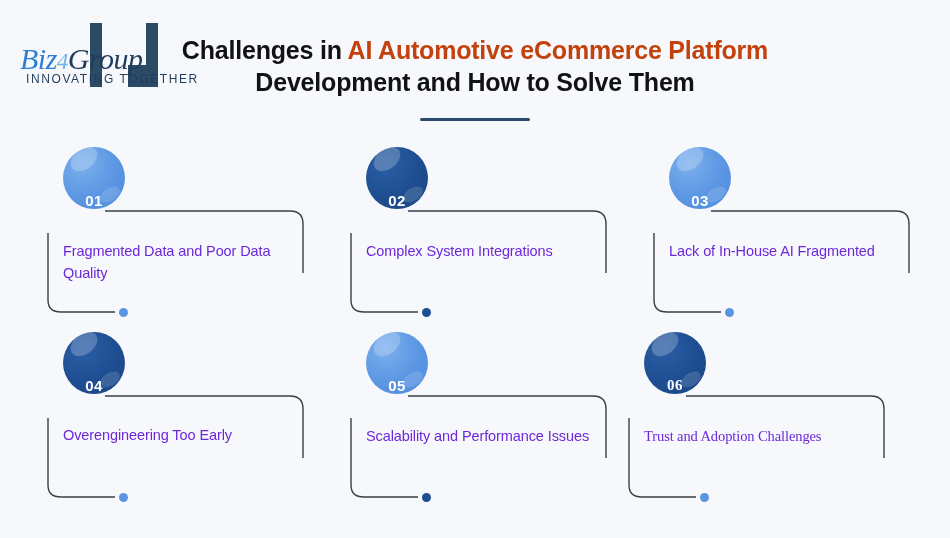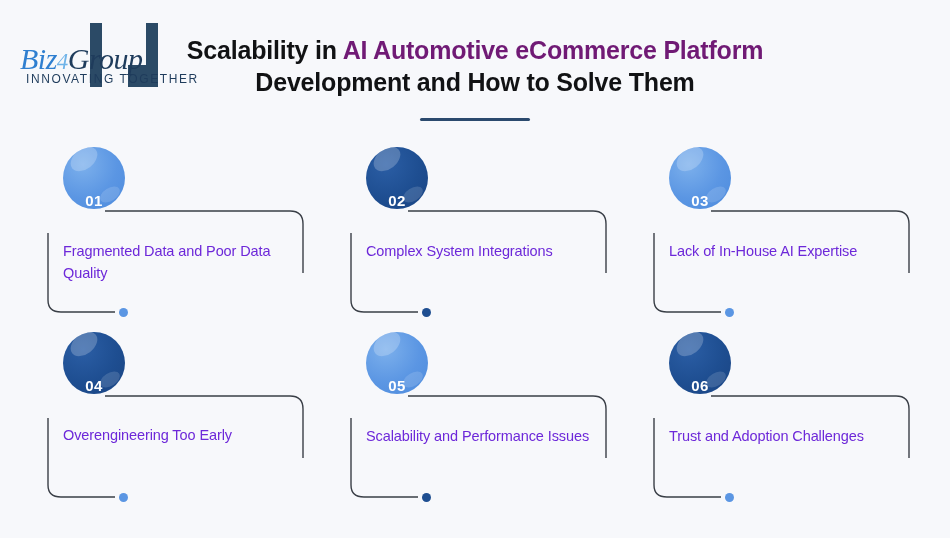--- a/index.html
+++ b/index.html
@@ -90,21 +90,21 @@
     text-align: center;
   }
   .title-line {
     font-size: 25px;
     font-weight: bold;
     color: #111214;
     line-height: 32px;
     letter-spacing: -0.2px;
     white-space: nowrap;
   }
-  .title-accent { color: #701a75; }
+  .title-accent { color: #c2410c; }
   #title-underline {
     position: absolute;
     left: 420px;
     top: 118px;
     width: 110px;
     height: 3px;
     background: #2b4a6e;
     border-radius: 2px;
   }
 
@@ -204,21 +204,21 @@
     <div class="logo-mark"></div>
     <div class="logo-mark-notch"></div>
     <div class="logo-mark-notch2"></div>
     <div class="logo-word">
       <span class="logo-biz">Biz</span><span class="logo-four">4</span><span class="logo-group">Group</span>
     </div>
     <div class="logo-tagline">INNOVATING TOGETHER</div>
   </div>
 
   <div id="title-block">
-    <div class="title-line"><span>Scalability in </span><span class="title-accent">AI Automotive eCommerce Platform</span></div>
+    <div class="title-line"><span>Challenges in </span><span class="title-accent">AI Automotive eCommerce Platform</span></div>
     <div class="title-line">Development and How to Solve Them</div>
   </div>
 
   <div id="title-underline"></div>
 </div>
 
 <div id="cards">
     <div class="card" style="left: 45px; top: 5px;">
       <svg class="card-bracket" viewBox="0 0 280 175">
         <path d="M 60 66 L 245 66 Q 258 66 258 79 L 258 128" fill="none" stroke="#3a3f47" stroke-width="1.4"></path>
@@ -248,21 +248,21 @@
     <div class="card" style="left: 651px; top: 5px;">
       <svg class="card-bracket" viewBox="0 0 280 175">
         <path d="M 60 66 L 245 66 Q 258 66 258 79 L 258 128" fill="none" stroke="#3a3f47" stroke-width="1.4"></path>
         <path d="M 3 88 L 3 155 Q 3 167 16 167 L 70 167" fill="none" stroke="#3a3f47" stroke-width="1.4"></path>
       </svg>
       <div class="num-circle light">
         <span class="gloss-a"></span>
         <span class="gloss-b"></span>
         <span class="num-label">03</span>
       </div>
-      <div class="card-text">Lack of In-House AI Expertise</div>
+      <div class="card-text">Lack of In-House AI Fragmented</div>
       <div class="end-dot light"></div>
     </div>
     <div class="card" style="left: 45px; top: 190px;">
       <svg class="card-bracket" viewBox="0 0 280 175">
         <path d="M 60 66 L 245 66 Q 258 66 258 79 L 258 128" fill="none" stroke="#3a3f47" stroke-width="1.4"></path>
         <path d="M 3 88 L 3 155 Q 3 167 16 167 L 70 167" fill="none" stroke="#3a3f47" stroke-width="1.4"></path>
       </svg>
       <div class="num-circle dark">
         <span class="gloss-a"></span>
         <span class="gloss-b"></span>
@@ -277,21 +277,21 @@
         <path d="M 3 88 L 3 155 Q 3 167 16 167 L 70 167" fill="none" stroke="#3a3f47" stroke-width="1.4"></path>
       </svg>
       <div class="num-circle light">
         <span class="gloss-a"></span>
         <span class="gloss-b"></span>
         <span class="num-label">05</span>
       </div>
       <div class="card-text">Scalability and Performance Issues</div>
       <div class="end-dot dark"></div>
     </div>
-    <div class="card" style="left: 651px; top: 190px;">
+    <div class="card" style="left: 626px; top: 190px; font-family: Liberation Serif, serif;">
       <svg class="card-bracket" viewBox="0 0 280 175">
         <path d="M 60 66 L 245 66 Q 258 66 258 79 L 258 128" fill="none" stroke="#3a3f47" stroke-width="1.4"></path>
         <path d="M 3 88 L 3 155 Q 3 167 16 167 L 70 167" fill="none" stroke="#3a3f47" stroke-width="1.4"></path>
       </svg>
       <div class="num-circle dark">
         <span class="gloss-a"></span>
         <span class="gloss-b"></span>
         <span class="num-label">06</span>
       </div>
       <div class="card-text">Trust and Adoption Challenges</div>

